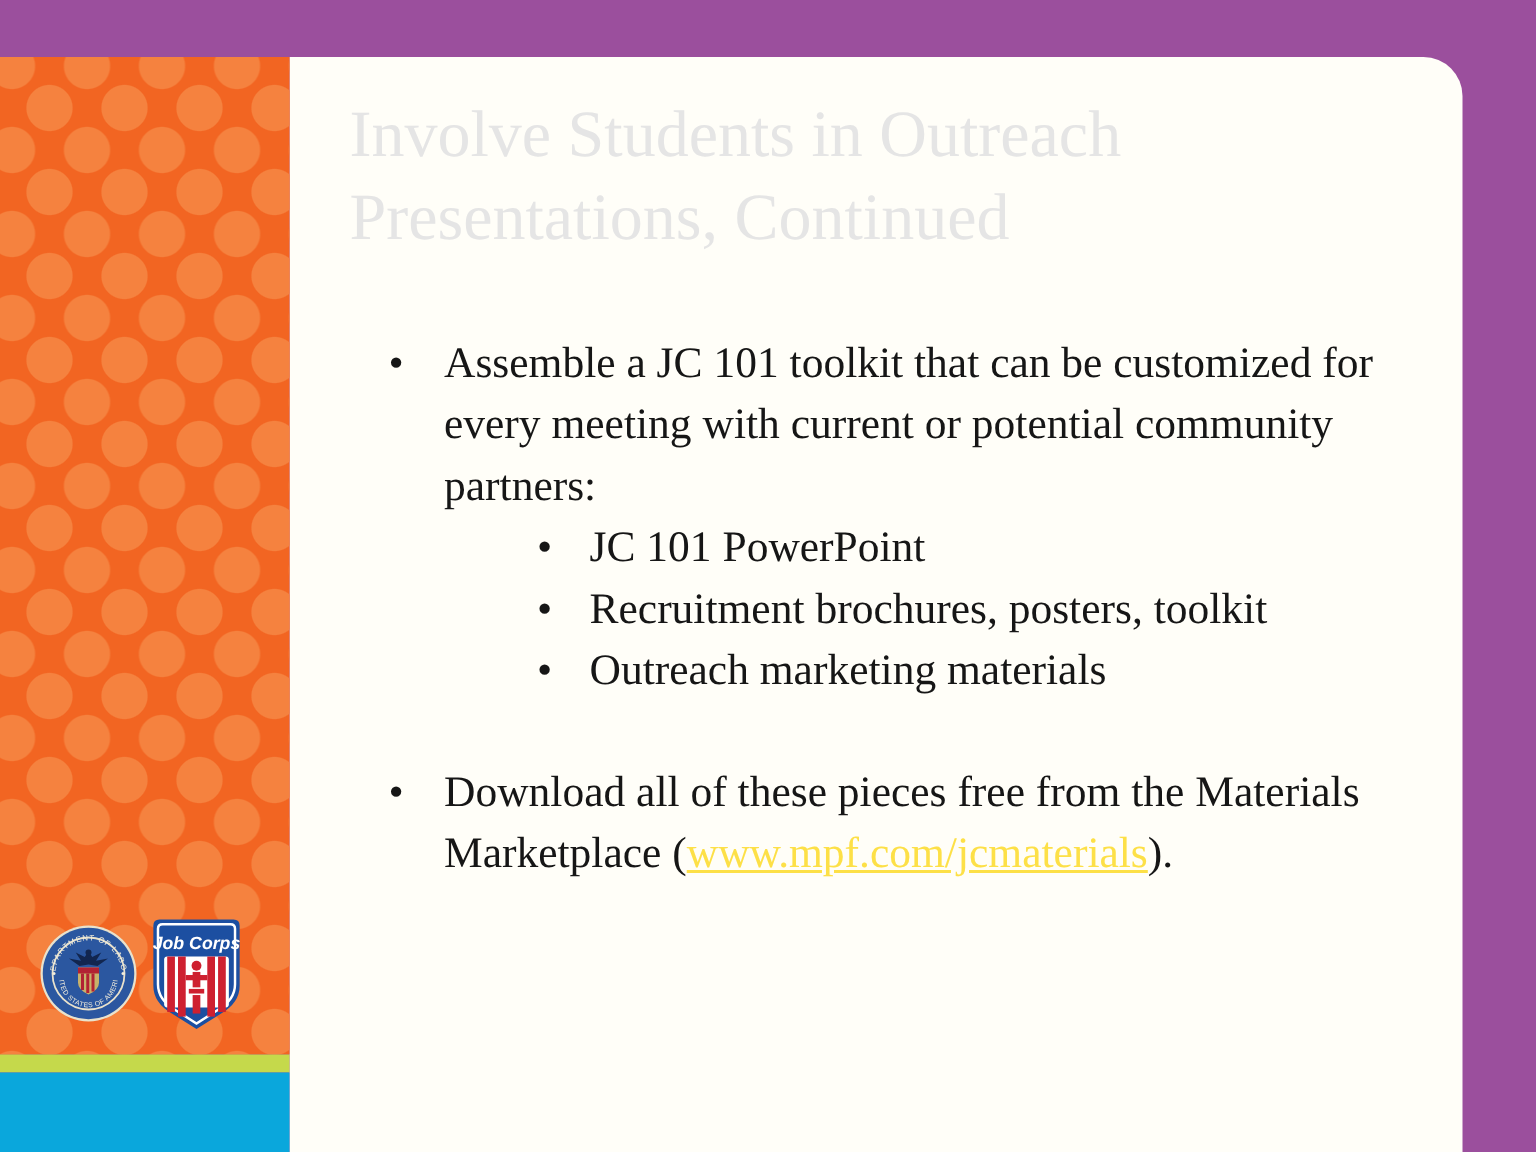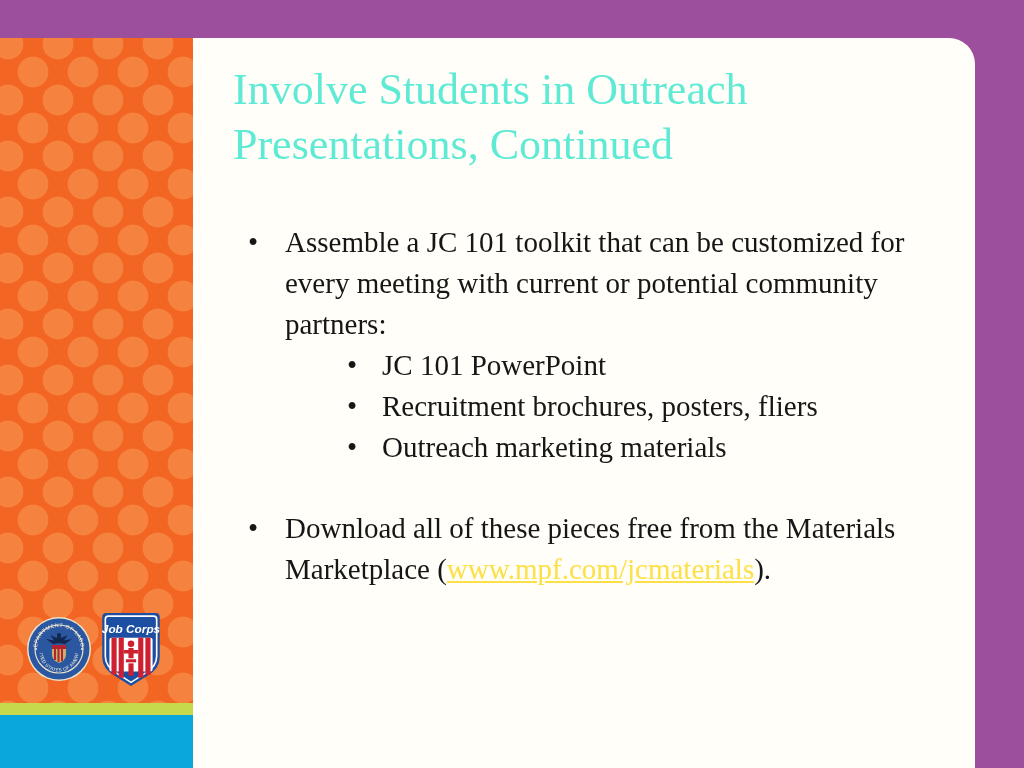--- a/index.html
+++ b/index.html
@@ -33,23 +33,23 @@
   .logos{
     position:absolute;left:26px;top:610px;width:140px;height:78px;
     display:flex;align-items:center;gap:9px;
   }
   
   .content{
     position:absolute;left:233px;top:38px;width:700px;color:#161616;
   }
   .title{
     margin:24px 0 0 0;font-size:44px;line-height:55px;font-weight:400;
-    letter-spacing:0px;color:#5eead4;max-width:700px;
+    letter-spacing:0px;color:#e5e5e5;max-width:700px;
   }
-  ul{list-style:none;margin:5px;padding:0;}
+  ul{list-style:none;margin:16px;padding:0;}
   .l1{margin-top:50px;font-size:29px;line-height:41px;max-width:690px;}
   .l1 > li{position:relative;padding-left:47px;}
   .l1 > li::before{
     content:"\2022";position:absolute;left:10px;top:0;font-size:29px;
   }
   .l2{font-size:29px;line-height:41px;margin:0;}
   .l2 > li{position:relative;padding-left:97px;}
   .l2 > li::before{
     content:"\2022";position:absolute;left:62px;top:0;font-size:29px;
   }
@@ -119,21 +119,21 @@
 </div>
 
 <div class="content">
   <h1 class="title">Involve Students in Outreach Presentations, Continued</h1>
 
   <ul class="l1">
     <li>
       <span>Assemble a JC 101 toolkit that can be customized for every meeting with current or potential community partners:</span>
       <ul class="l2">
         <li>JC 101 PowerPoint</li>
-        <li>Recruitment brochures, posters, fliers</li>
+        <li>Recruitment brochures, posters, toolkit</li>
         <li>Outreach marketing materials</li>
       </ul>
     </li>
     <li class="spaced">
       <span>Download all of these pieces free from the Materials Marketplace (</span><a class="slide-link">www.mpf.com/jcmaterials</a><span>).</span>
     </li>
   </ul>
 </div>
 
 </body></html>

